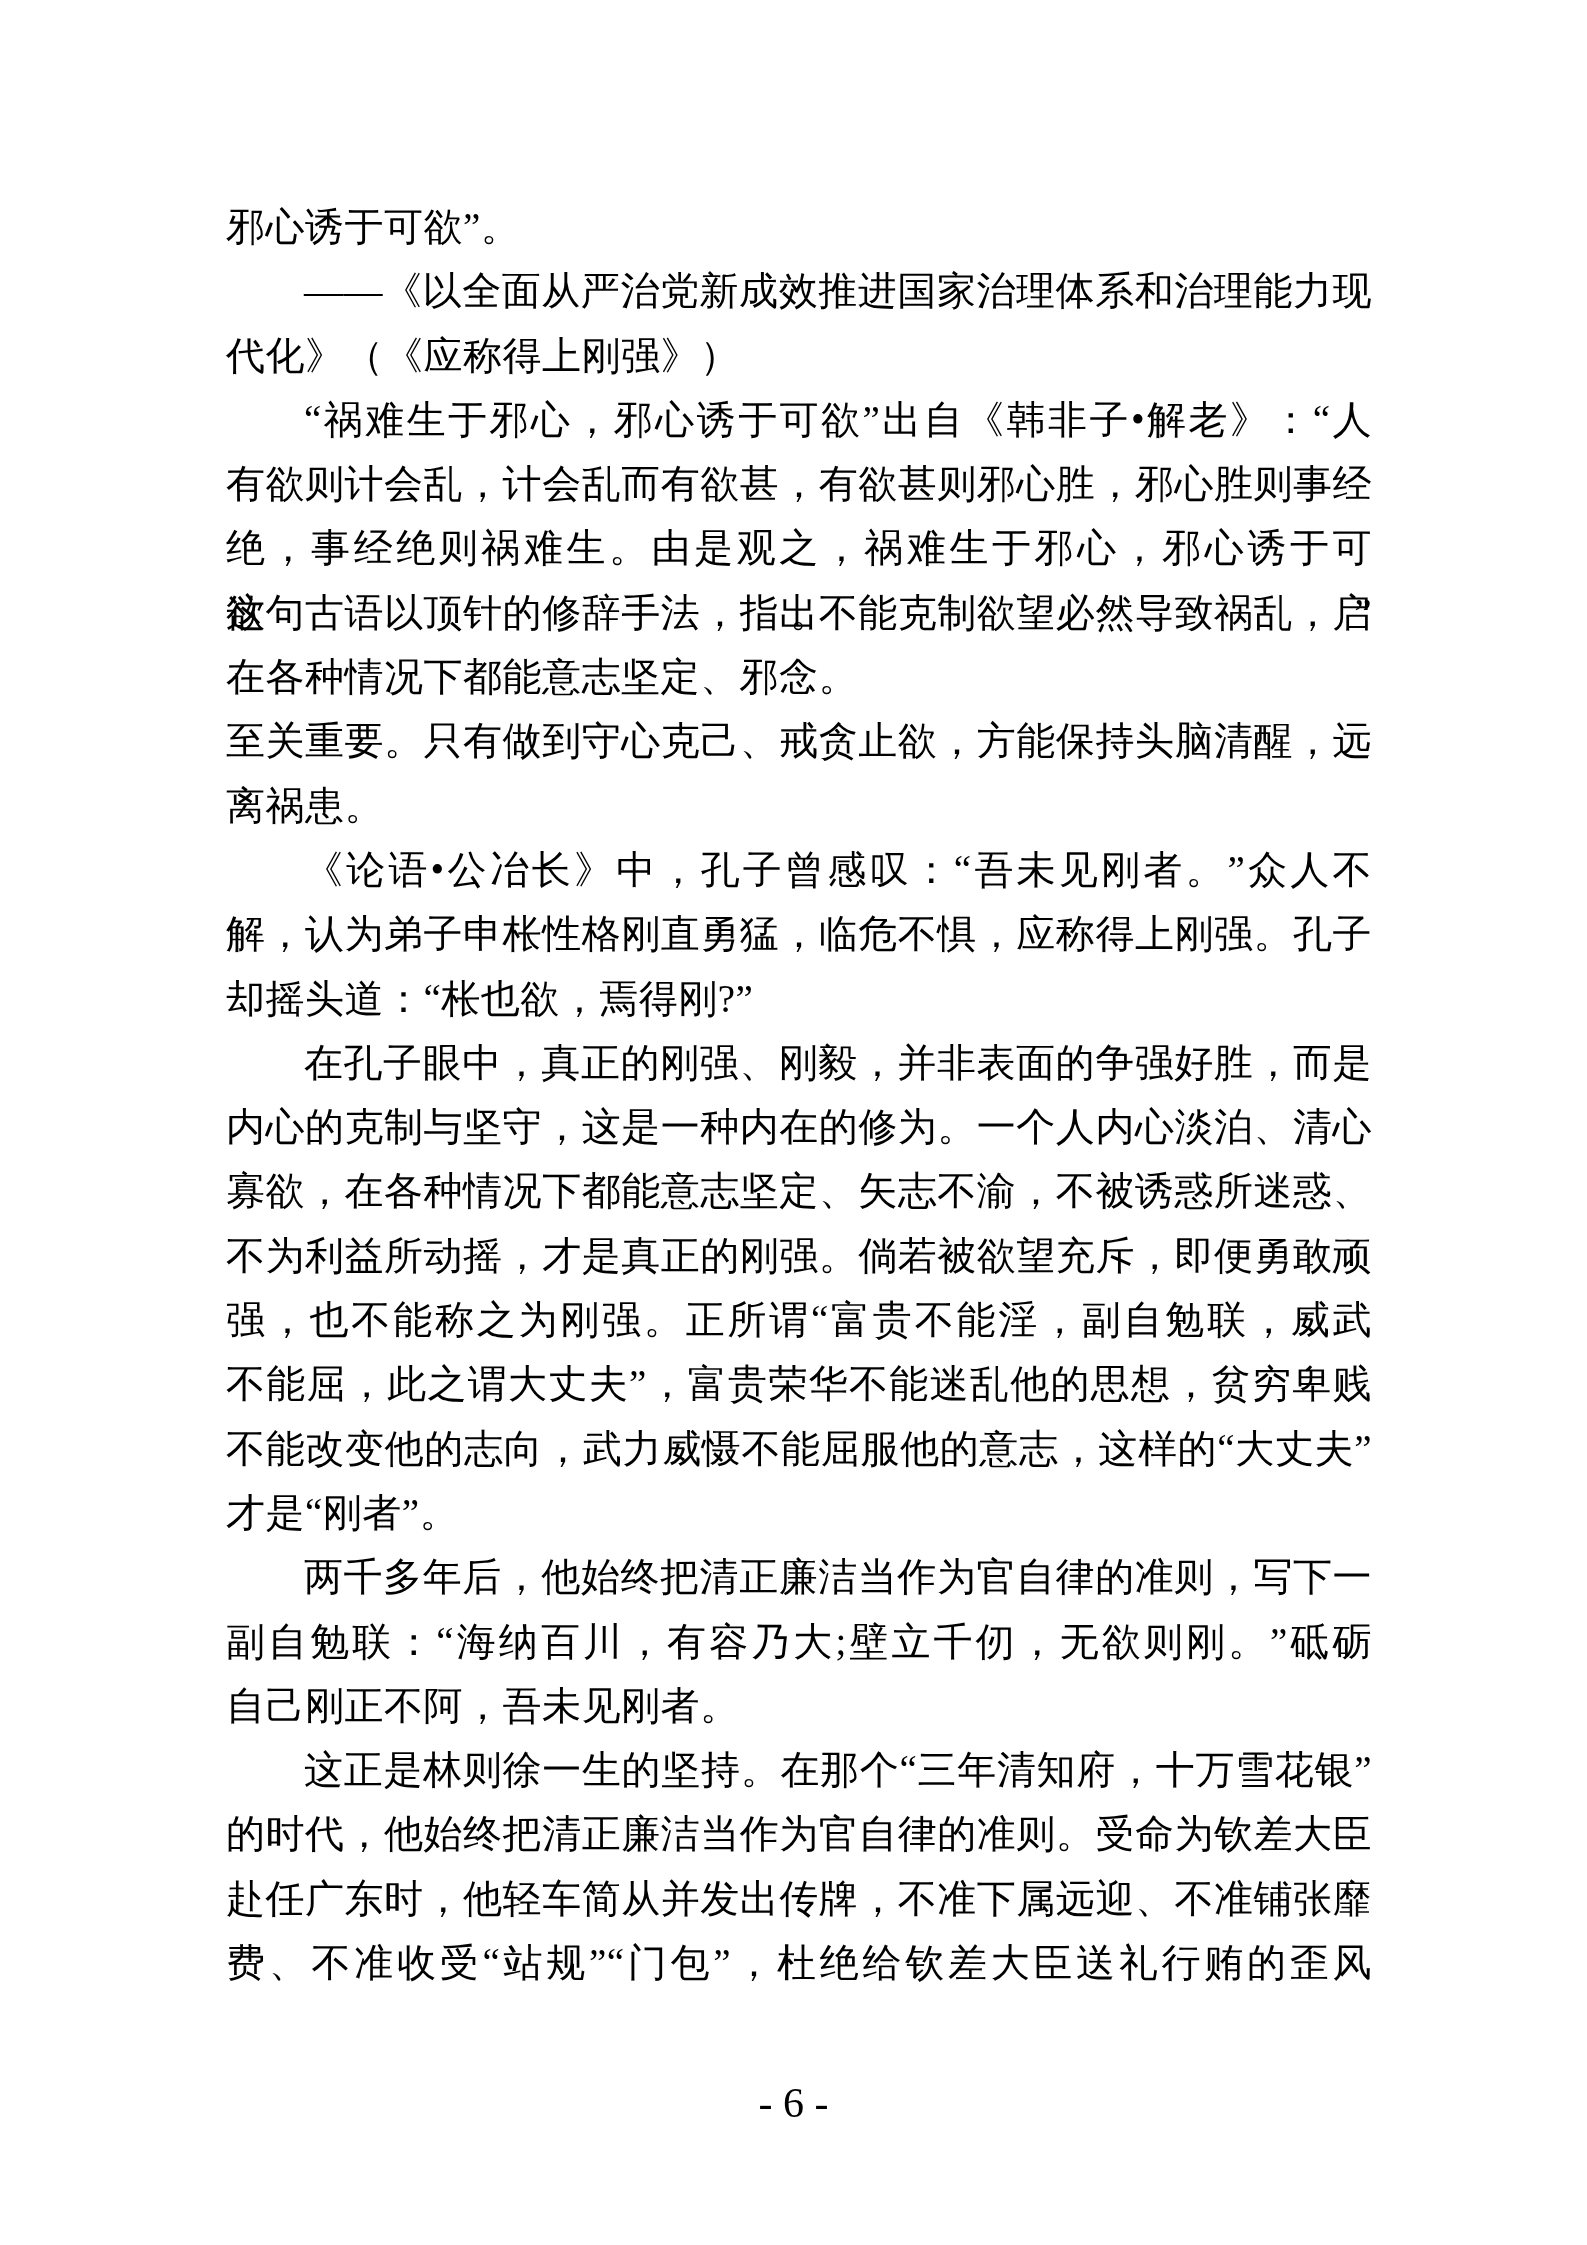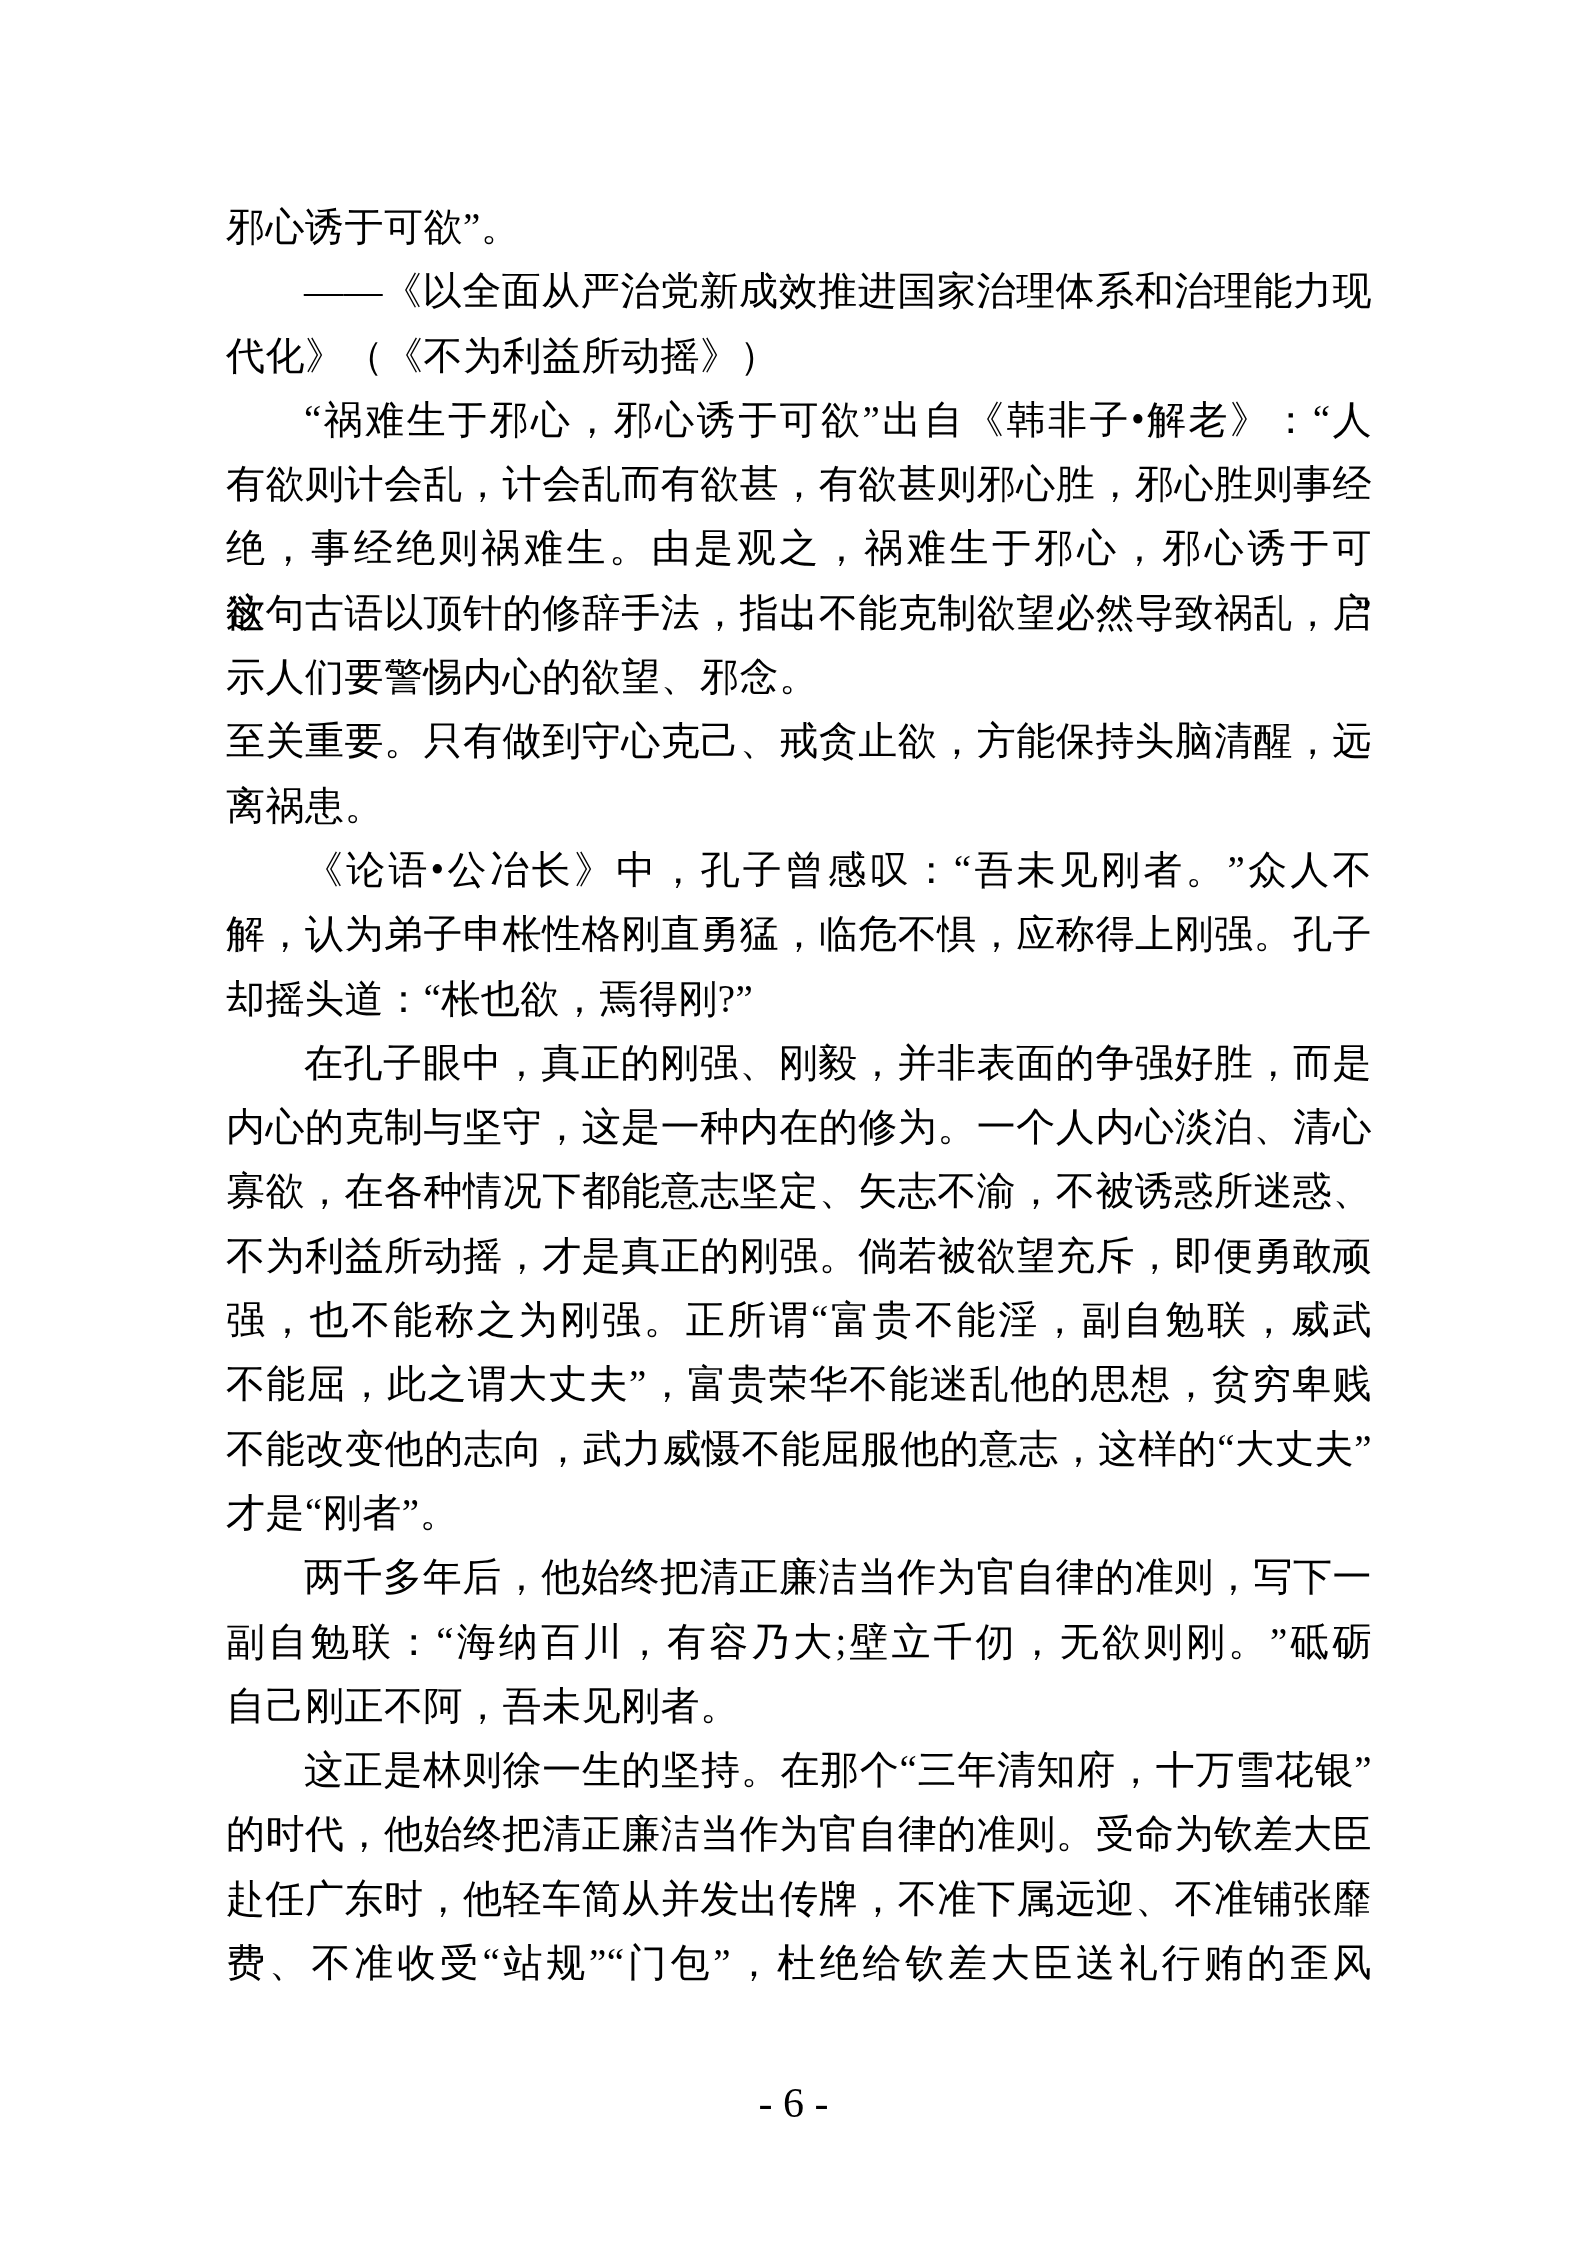--- a/index.html
+++ b/index.html
@@ -50,26 +50,26 @@
     color: #000000;
   }
 </style>
 </head>
 <body>
 
 <div class="page">
   <div class="content" id="lines-container">
       <div class="line">邪心诱于可欲”。</div>
       <div class="line indent full">——《以全面从严治党新成效推进国家治理体系和治理能力现</div>
-      <div class="line">代化》（《不为利益所动摇》）</div>
+      <div class="line">代化》（《应称得上刚强》）</div>
       <div class="line indent full">“祸难生于邪心，邪心诱于可欲”出自《韩非子•解老》：“人</div>
       <div class="line full">有欲则计会乱，计会乱而有欲甚，有欲甚则邪心胜，邪心胜则事经</div>
       <div class="line full">绝，事经绝则祸难生。由是观之，祸难生于邪心，邪心诱于可欲。”</div>
       <div class="line full">这句古语以顶针的修辞手法，指出不能克制欲望必然导致祸乱，启</div>
-      <div class="line">示人们要警惕内心的欲望、邪念。</div>
+      <div class="line">在各种情况下都能意志坚定、邪念。</div>
       <div class="line full">至关重要。只有做到守心克己、戒贪止欲，方能保持头脑清醒，远</div>
       <div class="line">离祸患。</div>
       <div class="line indent full">《论语•公冶长》中，孔子曾感叹：“吾未见刚者。”众人不</div>
       <div class="line full">解，认为弟子申枨性格刚直勇猛，临危不惧，应称得上刚强。孔子</div>
       <div class="line">却摇头道：“枨也欲，焉得刚?”</div>
       <div class="line indent full">在孔子眼中，真正的刚强、刚毅，并非表面的争强好胜，而是</div>
       <div class="line full">内心的克制与坚守，这是一种内在的修为。一个人内心淡泊、清心</div>
       <div class="line full">寡欲，在各种情况下都能意志坚定、矢志不渝，不被诱惑所迷惑、</div>
       <div class="line full">不为利益所动摇，才是真正的刚强。倘若被欲望充斥，即便勇敢顽</div>
       <div class="line full">强，也不能称之为刚强。正所谓“富贵不能淫，副自勉联，威武</div>

